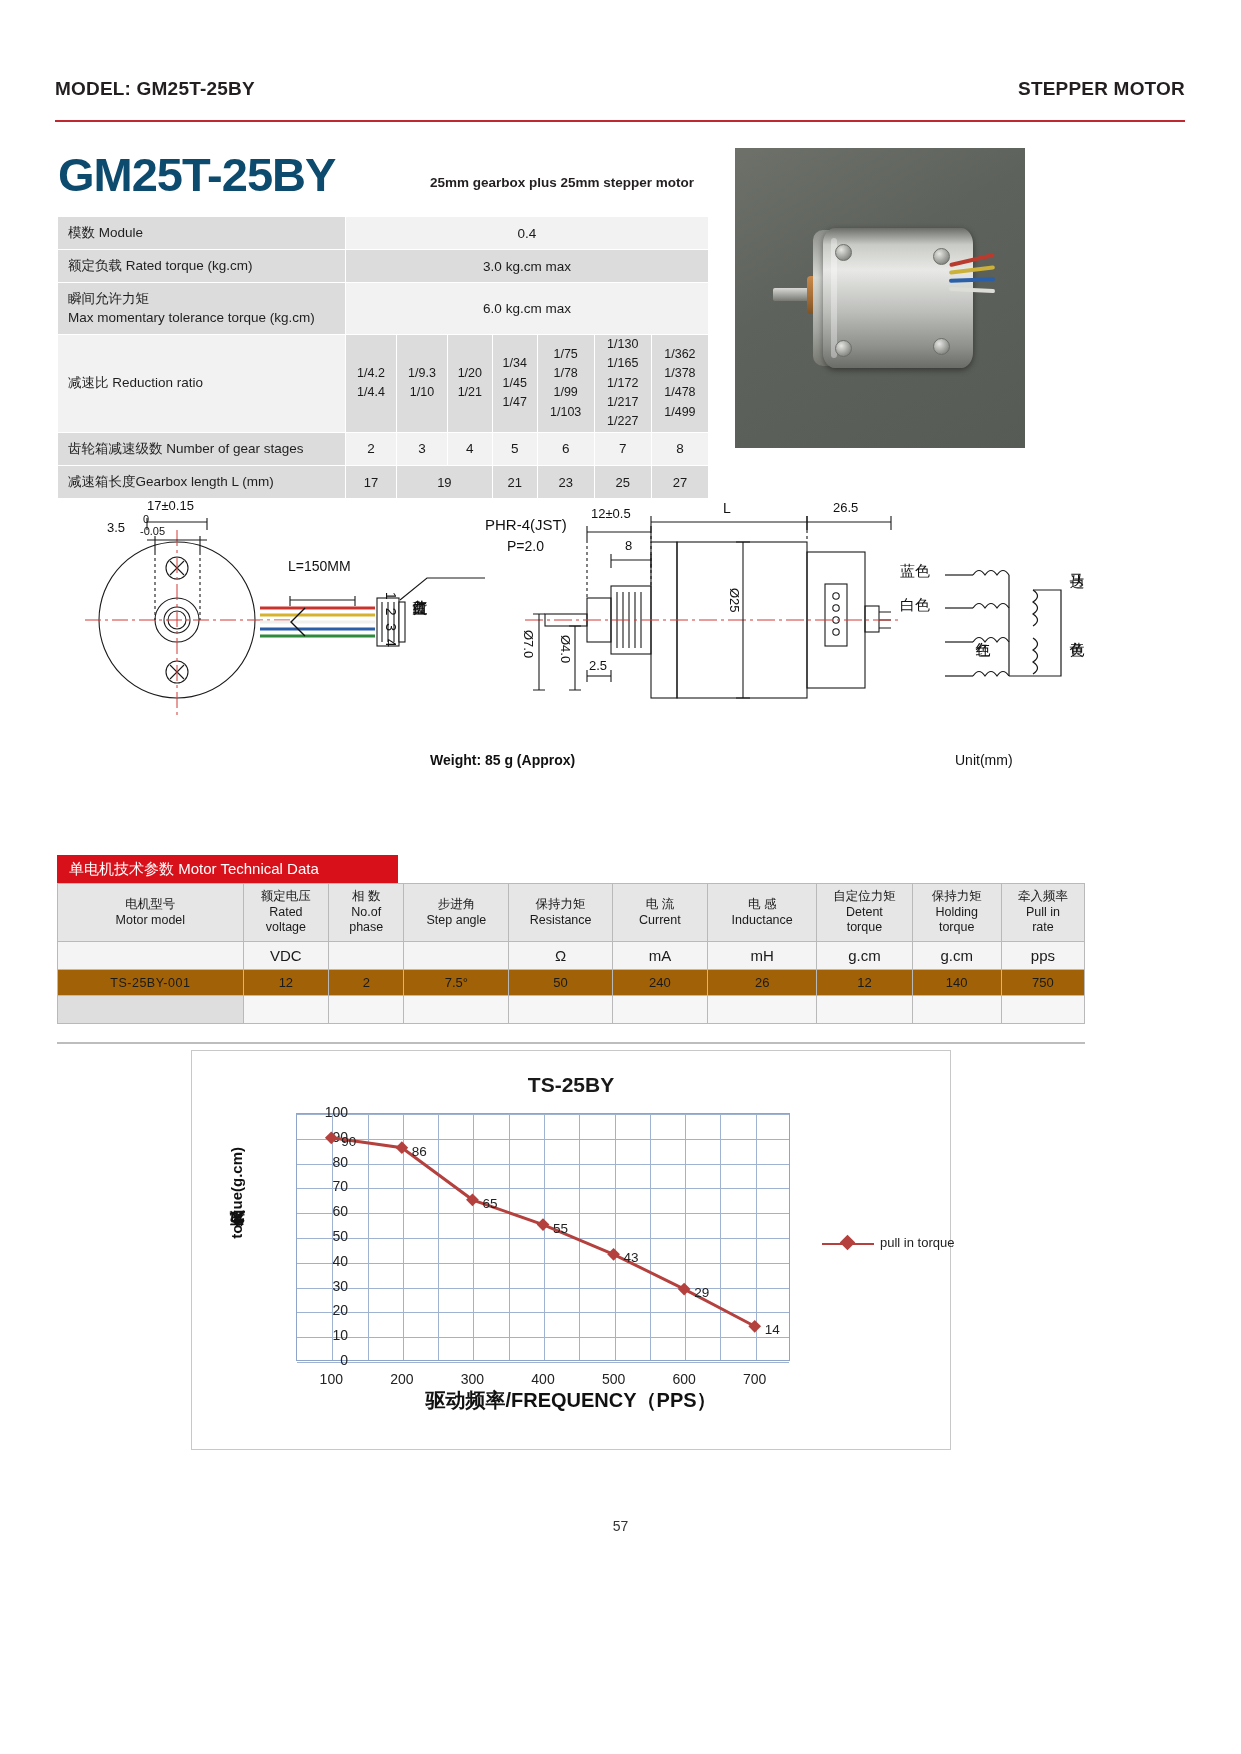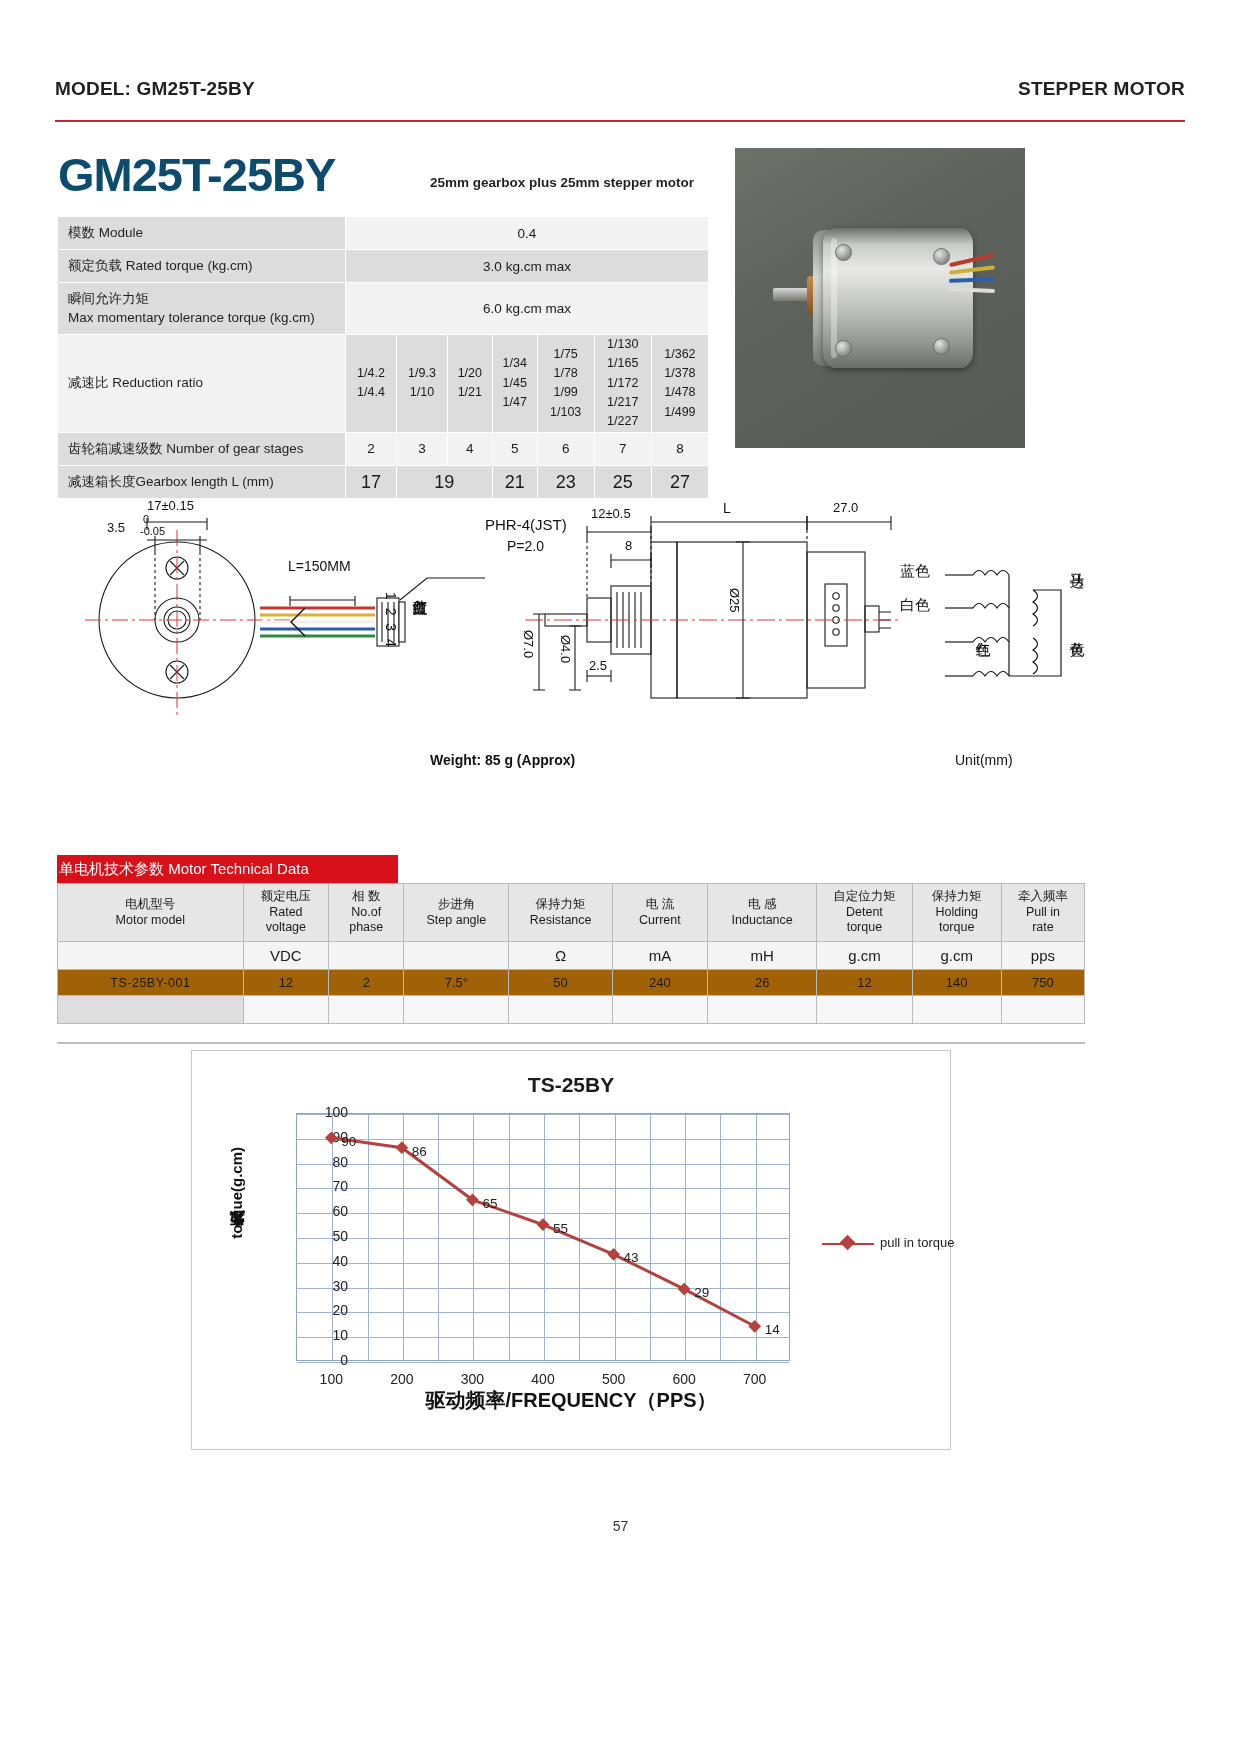--- a/index.html
+++ b/index.html
@@ -96,37 +96,37 @@
   .spec .lbl.lt { background: #f2f2f2; }
   .spec .val {
     background: #f2f2f2; text-align: center; padding: 7px 4px; font-size: 13.5px;
   }
   .spec .val.dk { background: #dcdcdc; }
   .ratio-cell {
     background: #dcdcdc; text-align: center; padding: 6px 2px;
     font-size: 12.5px; line-height: 1.55; vertical-align: middle;
   }
   .stage-cell { background:#f2f2f2; text-align:center; padding:6px 2px; font-size:13.5px;}
-  .len-cell { background:#dcdcdc; text-align:center; padding:6px 2px; font-size:18px;}
+  .len-cell { background:#dcdcdc; text-align:center; padding:6px 2px; font-size:13px;}
 
   
   .draw { position: absolute; left: 55px; top: 480px; width: 1130px; height: 300px; }
   .dim-txt { position: absolute; font-size: 12.5px; color: #111; white-space: nowrap;
      font-family: "Liberation Sans", sans-serif; }
   .dim-txt.sm { font-size: 11px; }
   .vert-txt { writing-mode: vertical-rl; text-orientation: mixed; }
 
   .weight-line { position: absolute; left: 430px; top: 752px; font-size: 14px; font-weight: bold; color:#111;}
   .unit-line { position: absolute; left: 955px; top: 752px; font-size: 14px; color:#111;}
 
   
   .mt-banner {
     position: absolute; left: 57px; top: 855px; width: 341px; height: 28px;
     background: #d8101a; color: #fff; font-size: 15px;
-    display: flex; align-items: center; padding-left: 2px;
+    display: flex; align-items: center; padding-left: 12px;
   }
   
   .mt { position: absolute; left: 57px; top: 883px; width: 1028px;
     border-collapse: collapse; font-size: 12.5px; }
   .mt th, .mt td { border: 1px solid #b9b9b9; text-align: center; }
   .mt thead th {
     background: #e6e6e6; padding: 5px 2px; font-weight: normal; line-height: 1.25;
     font-size: 12.5px; height: 58px; vertical-align: middle;
   }
   .mt .unitrow td { background: #f4f4f4; height: 28px; font-size: 15px; }
@@ -376,21 +376,21 @@
     <div class="dim-txt sm" style="left:85px; top:45px;">-0.05</div>
     <div class="dim-txt" style="left:430px; top:36px; font-size:15px;">PHR-4(JST)</div>
     <div class="dim-txt" style="left:452px; top:58px; font-size:14px;">P=2.0</div>
     <div class="dim-txt" style="left:233px; top:78px; font-size:14px;">L=150MM</div>
     <div class="dim-txt vert-txt" style="left:328px; top:112px; font-size:14px; letter-spacing:2px;">1 2 3 4</div>
     <div class="dim-txt vert-txt" style="left:355px; top:108px; font-size:15px;">蓝白黄红</div>
 
     <div class="dim-txt" style="left:536px; top:26px; font-size:13px;">12±0.5</div>
     <div class="dim-txt" style="left:570px; top:58px; font-size:13px;">8</div>
     <div class="dim-txt" style="left:668px; top:20px; font-size:14px;">L</div>
-    <div class="dim-txt" style="left:778px; top:20px; font-size:13px;">27.0</div>
+    <div class="dim-txt" style="left:778px; top:20px; font-size:13px;">26.5</div>
     <div class="dim-txt vert-txt" style="left:672px; top:108px; font-size:13px;">Ø25</div>
     <div class="dim-txt vert-txt" style="left:466px; top:150px; font-size:13px;">Ø7.0</div>
     <div class="dim-txt vert-txt" style="left:503px; top:155px; font-size:13px;">Ø4.0</div>
     <div class="dim-txt" style="left:534px; top:178px; font-size:13px;">2.5</div>
 
     <div class="dim-txt" style="left:845px; top:82px; font-size:15px;">蓝色</div>
     <div class="dim-txt" style="left:845px; top:116px; font-size:15px;">白色</div>
     <div class="dim-txt vert-txt" style="left:1012px; top:82px; font-size:15px;">马达</div>
     <div class="dim-txt vert-txt" style="left:918px; top:150px; font-size:15px;">红色</div>
     <div class="dim-txt vert-txt" style="left:1012px; top:150px; font-size:15px;">黄色</div>

